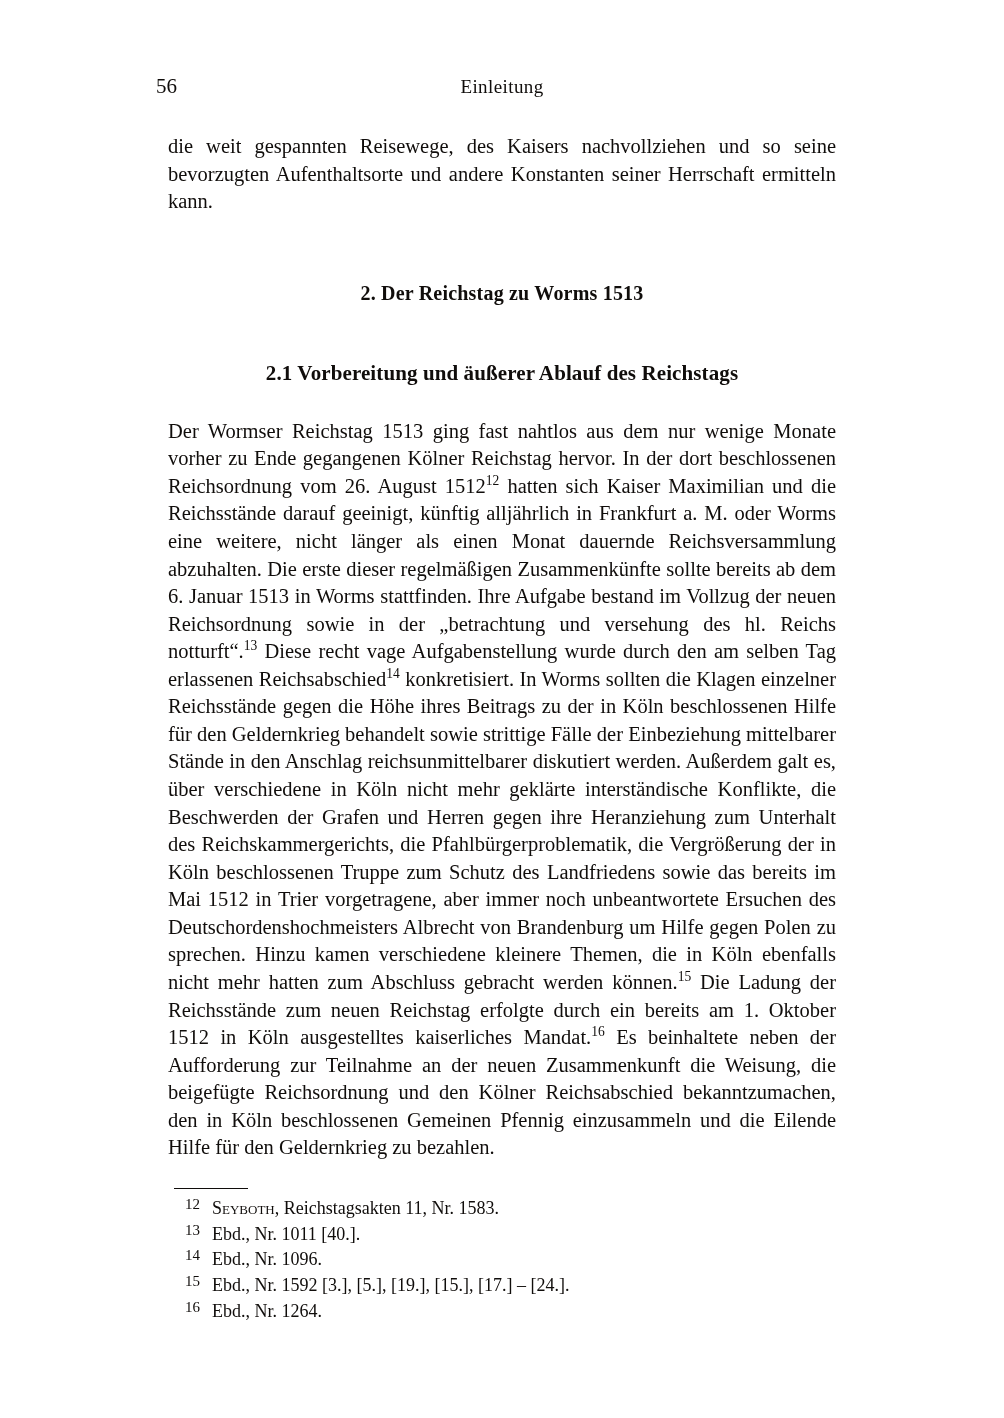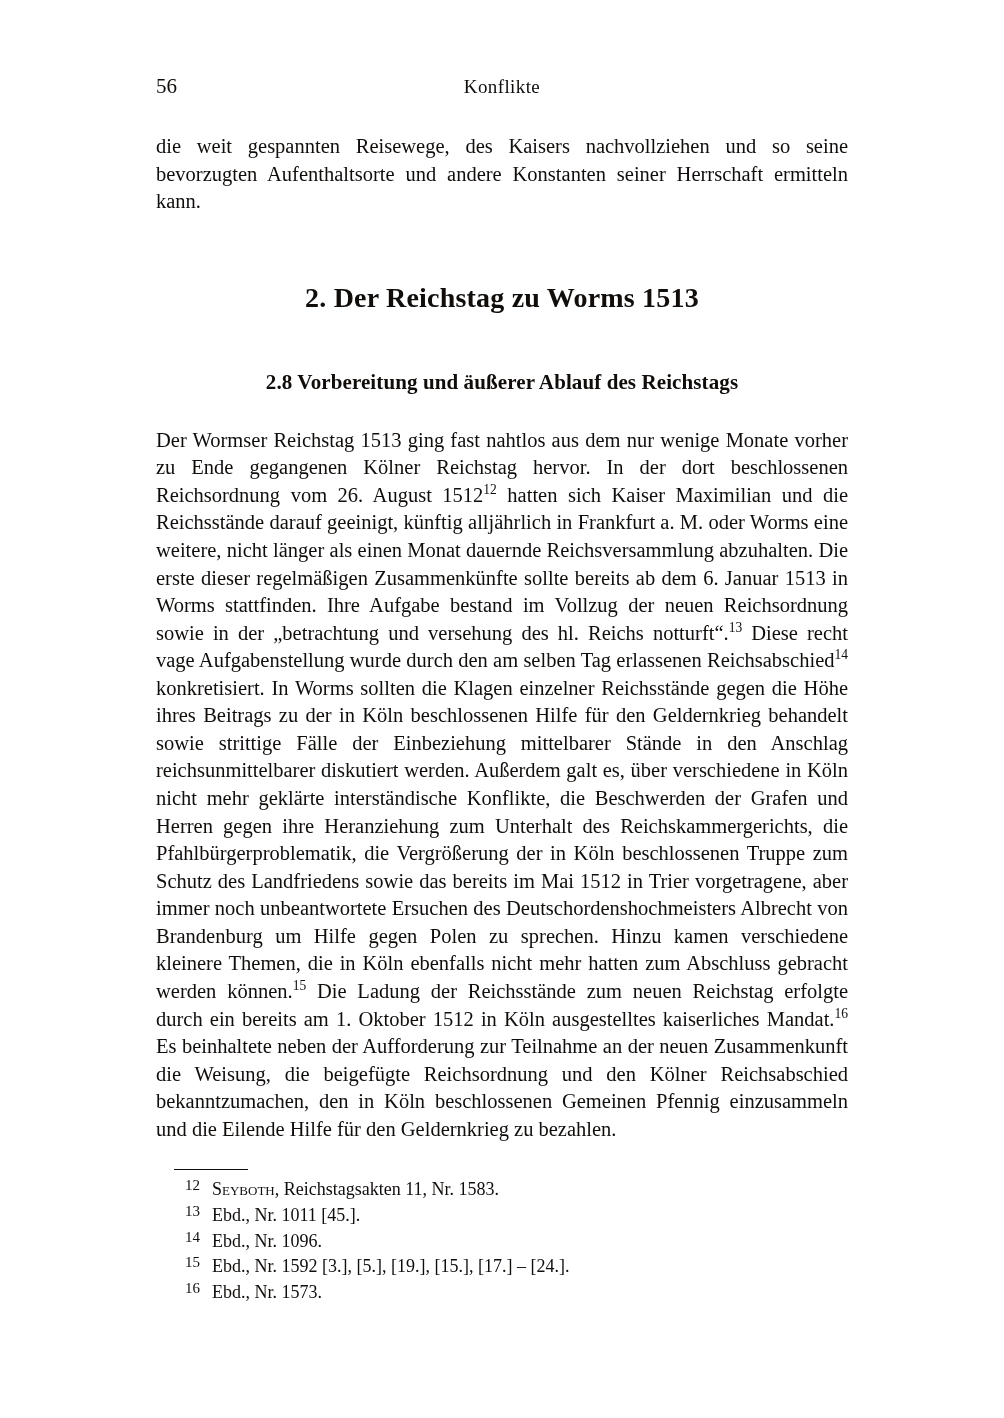--- a/index.html
+++ b/index.html
@@ -32,30 +32,30 @@
     width: 100px;
     font-size: 21px;
   }
   .runhead .title {
     flex: 1;
     text-align: center;
     padding-right: 100px;
     letter-spacing: 0.4px;
   }
   p.body {
-    margin: 0;
+    margin: 12px;
     font-size: 20.5px;
     line-height: 1.345;
     text-align: justify;
     text-justify: inter-word;
     hyphens: manual;
   }
   .chapter-head {
     text-align: center;
-    font-size: 28px;
+    font-size: 20px;
     margin-top: 66px;
     margin-bottom: 0;
     letter-spacing: 0.2px;
   }
   .section-head {
     text-align: center;
     font-size: 21px;
     margin-top: 56px;
     margin-bottom: 32px;
     letter-spacing: 0.1px;
@@ -99,54 +99,54 @@
   }
 </style>
 </head>
 <body>
 
 <div class="page">
   <div class="content">
 
     <div class="runhead">
       <span class="folio">56</span>
-      <span class="title">Konflikte</span>
+      <span class="title">Einleitung</span>
     </div>
 
     <p class="body">die weit gespannten Reisewege, des Kaisers nachvollziehen und so seine bevorzugten Aufenthaltsorte und andere Konstanten seiner Herrschaft ermitteln kann.</p>
 
     <h2 class="chapter-head">2. Der Reichstag zu Worms 1513</h2>
 
-    <h3 class="section-head">2.8 Vorbereitung und äußerer Ablauf des Reichstags</h3>
+    <h3 class="section-head">2.1 Vorbereitung und äußerer Ablauf des Reichstags</h3>
 
     <p class="body"><span>Der Wormser Reichstag 1513 ging fast nahtlos aus dem nur wenige Monate vorher zu Ende gegangenen Kölner Reichstag hervor. In der dort beschlossenen Reichsordnung vom 26. August 1512</span><sup>12</sup><span> hatten sich Kaiser Maximilian und die Reichsstände darauf geeinigt, künftig alljährlich in Frankfurt a. M. oder Worms eine weitere, nicht länger als einen Monat dauernde Reichsversammlung abzuhalten. Die erste dieser regelmäßigen Zusammenkünfte sollte bereits ab dem 6. Januar 1513 in Worms stattfinden. Ihre Aufgabe bestand im Vollzug der neuen Reichsordnung sowie in der „betrachtung und versehung des hl. Reichs notturft“.</span><sup>13</sup><span> Diese recht vage Aufgabenstellung wurde durch den am selben Tag erlassenen Reichsabschied</span><sup>14</sup><span> konkretisiert. In Worms sollten die Klagen einzelner Reichsstände gegen die Höhe ihres Beitrags zu der in Köln beschlossenen Hilfe für den Geldernkrieg behandelt sowie strittige Fälle der Einbeziehung mittelbarer Stände in den Anschlag reichsunmittelbarer diskutiert werden. Außerdem galt es, über verschiedene in Köln nicht mehr geklärte interständische Konflikte, die Beschwerden der Grafen und Herren gegen ihre Heranziehung zum Unterhalt des Reichskammergerichts, die Pfahlbürgerproblematik, die Vergrößerung der in Köln beschlossenen Truppe zum Schutz des Landfriedens sowie das bereits im Mai 1512 in Trier vorgetragene, aber immer noch unbeantwortete Ersuchen des Deutschordenshochmeisters Albrecht von Brandenburg um Hilfe gegen Polen zu sprechen. Hinzu kamen verschiedene kleinere Themen, die in Köln ebenfalls nicht mehr hatten zum Abschluss gebracht werden können.</span><sup>15</sup><span> Die Ladung der Reichsstände zum neuen Reichstag erfolgte durch ein bereits am 1. Oktober 1512 in Köln ausgestelltes kaiserliches Mandat.</span><sup>16</sup><span> Es beinhaltete neben der Aufforderung zur Teilnahme an der neuen Zusammenkunft die Weisung, die beigefügte Reichsordnung und den Kölner Reichsabschied bekanntzumachen, den in Köln beschlossenen Gemeinen Pfennig einzusammeln und die Eilende Hilfe für den Geldernkrieg zu bezahlen.</span></p>
 
     <div class="footnotes">
       <div class="fn-rule"></div>
 
       <div class="fn">
         <span class="fn-num">12</span>
         <span class="fn-text"><span class="smallcaps">Seyboth</span><span>, Reichstagsakten 11, Nr. 1583.</span></span>
       </div>
 
       <div class="fn">
         <span class="fn-num">13</span>
-        <span class="fn-text">Ebd., Nr. 1011 [45.].</span>
+        <span class="fn-text">Ebd., Nr. 1011 [40.].</span>
       </div>
 
       <div class="fn">
         <span class="fn-num">14</span>
         <span class="fn-text">Ebd., Nr. 1096.</span>
       </div>
 
       <div class="fn">
         <span class="fn-num">15</span>
         <span class="fn-text">Ebd., Nr. 1592 [3.], [5.], [19.], [15.], [17.] – [24.].</span>
       </div>
 
       <div class="fn">
         <span class="fn-num">16</span>
-        <span class="fn-text">Ebd., Nr. 1573.</span>
+        <span class="fn-text">Ebd., Nr. 1264.</span>
       </div>
     </div>
 
   </div>
 </div>
 
 </body></html>

